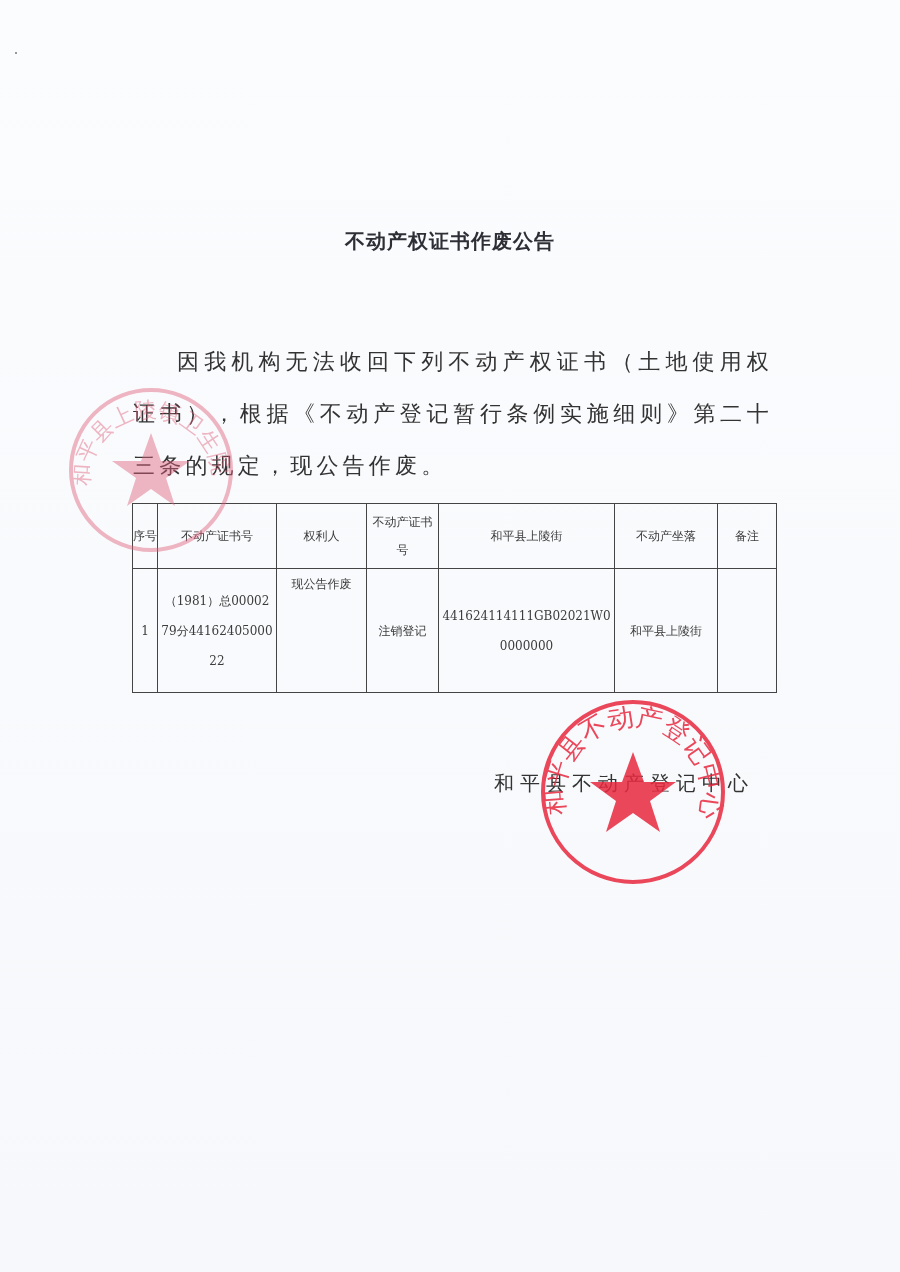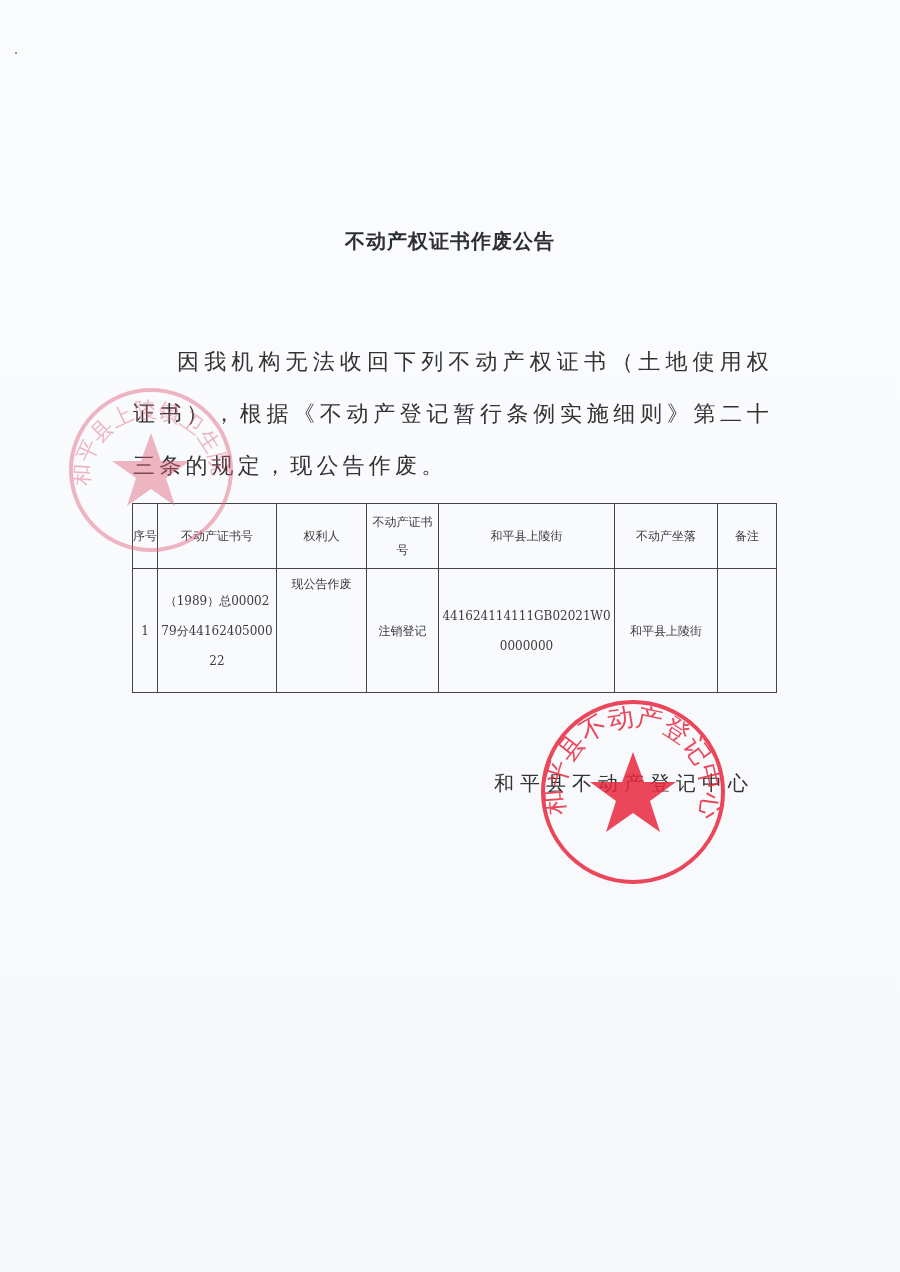--- a/index.html
+++ b/index.html
@@ -73,21 +73,21 @@
         <th>权利人</th>
         <th style="line-height:28px;">不动产证书号</th>
         <th>和平县上陵街</th>
         <th>不动产坐落</th>
         <th>备注</th>
       </tr>
     </thead>
     <tbody>
       <tr>
         <td>1</td>
-        <td>（1989）总0000279分4416240500022</td>
+        <td>（1981）总0000279分4416240500022</td>
         <td class="top">现公告作废</td>
         <td>注销登记</td>
         <td>441624114111GB02021W00000000</td>
         <td>和平县上陵街</td>
         <td></td>
       </tr>
     </tbody>
   </table>
 
   <div class="sign">和平县不动产登记中心</div>

